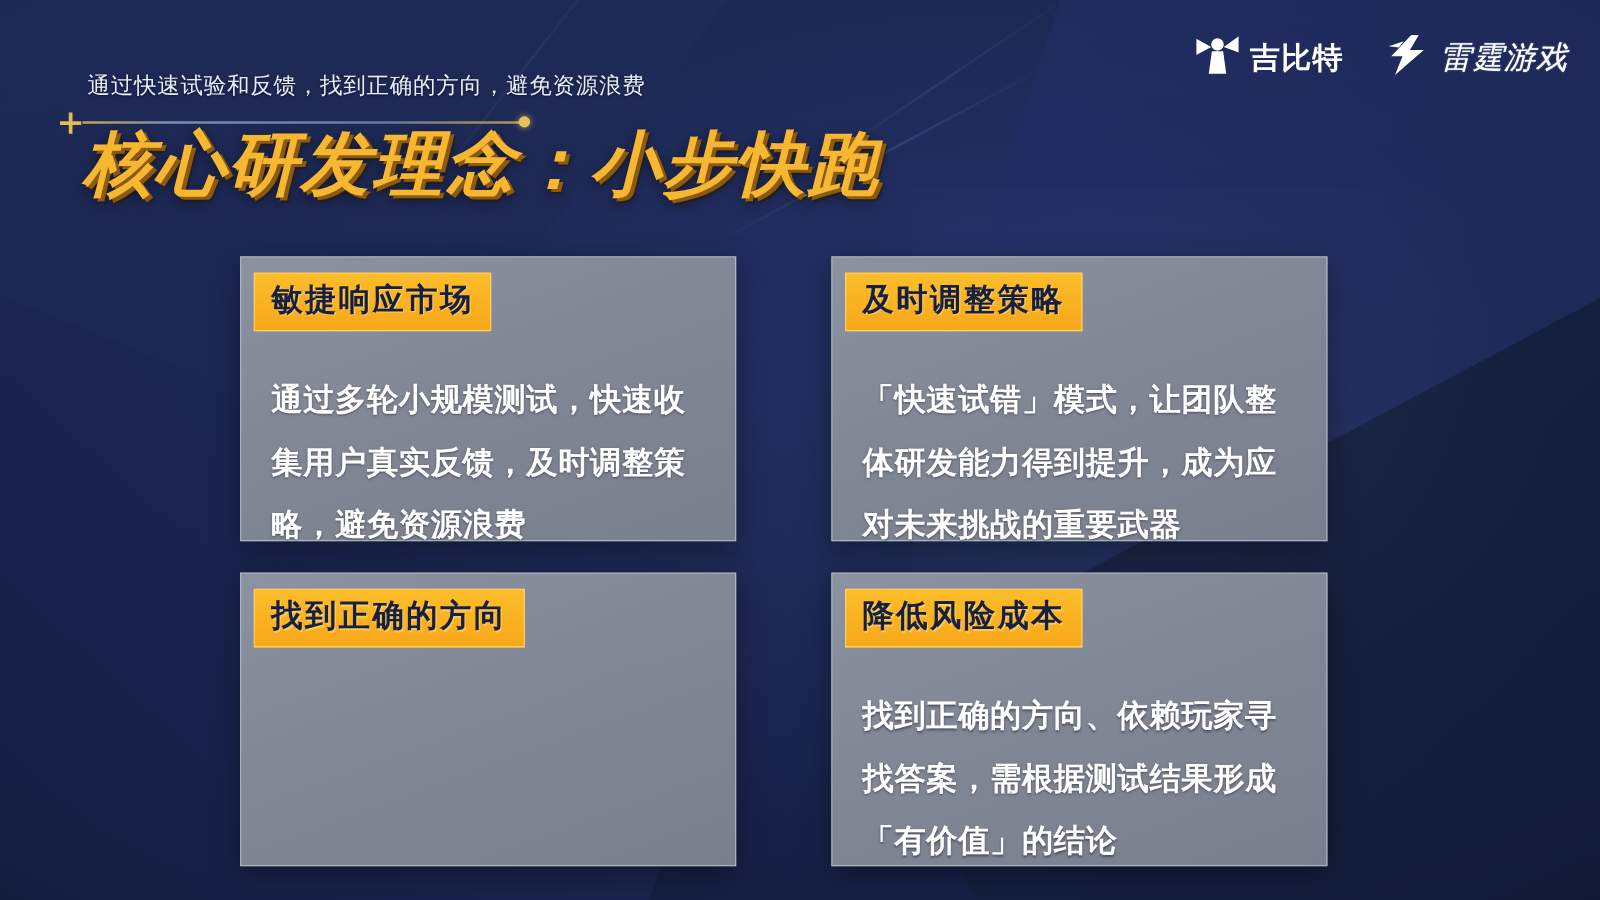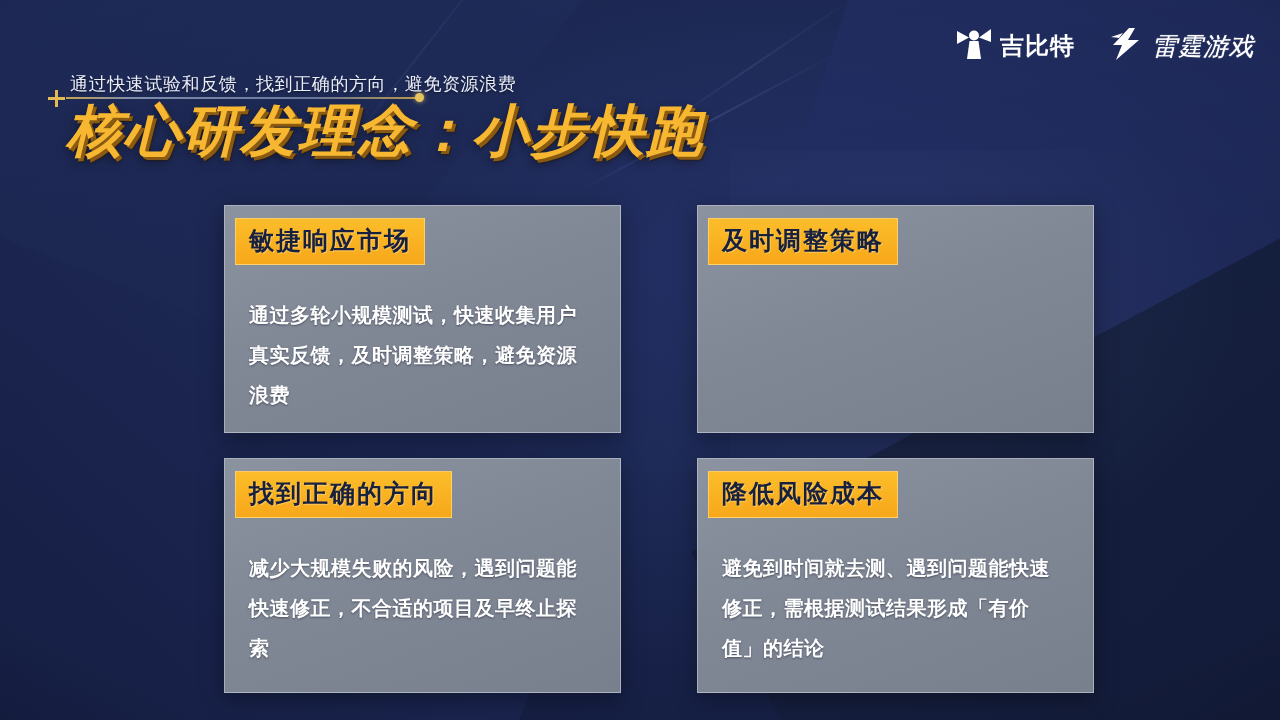--- a/index.html
+++ b/index.html
@@ -78,21 +78,21 @@
     letter-spacing:1px; line-height:1;
   }
   .logo-text-leiting {
     color:#ffffff; font-size:25px; font-weight:normal;
     font-style:italic; letter-spacing:.5px; line-height:1;
     text-shadow:0 0 1px rgba(255,255,255,.9);
   }
 
   
   .subtitle {
-    position:absolute; left:70px; top:72px;
+    position:absolute; left:70px; top:56px;
     color:#e9eefb; font-size:18px; letter-spacing:.6px;
     z-index:7; white-space:nowrap;
     text-shadow:0 1px 2px rgba(0,0,0,.55);
   }
   .rule-wrap {
     position:absolute; left:46px; top:88px;
     width:388px; height:20px; z-index:7;
   }
   .rule-line {
     position:absolute; left:20px; top:9px; width:352px; height:2px;
@@ -118,21 +118,21 @@
     color:#f7b731; letter-spacing:2px; line-height:1.12;
     white-space:nowrap; z-index:7;
     text-shadow:
       3px 3px 0 #8a5a12,
       4px 4px 0 rgba(40,25,5,.55),
       0 4px 10px rgba(0,0,0,.5);
   }
 
   
   .grid {
-    position:absolute; left:224px; top:205px;
+    position:absolute; left:192px; top:205px;
     width:900px; height:380px;
     display:grid;
     grid-template-columns:397px 397px;
     grid-template-rows:228px 235px;
     column-gap:76px; row-gap:25px;
     z-index:6;
   }
   .card {
     position:relative;
     background:linear-gradient(160deg, #8c93a0 0%, #818895 45%, #787f8d 100%);
@@ -146,21 +146,21 @@
     color:#17203f;
     font-size:25px; font-weight:bold;
     letter-spacing:2px; line-height:1;
     padding:9px 13px 11px 13px;
     border:1px solid rgba(255,225,150,.6);
     text-shadow:1px 1px 0 rgba(255,230,170,.45);
   }
   .card-body {
     margin:30px 14px 0 14px;
     color:#ffffff;
-    font-size:20px; font-weight:bold;
+    font-size:25px; font-weight:bold;
     line-height:2.0; letter-spacing:.5px;
     text-shadow:0 1px 2px rgba(30,35,55,.55);
   }
 </style>
 </head>
 <body>
 
 <div id="slide">
 
   <div class="bg-base"></div>
@@ -212,27 +212,27 @@
 
   <div class="grid">
 
     <div class="card">
       <span class="card-badge">敏捷响应市场</span>
       <div class="card-body">通过多轮小规模测试，快速收集用户真实反馈，及时调整策略，避免资源浪费</div>
     </div>
 
     <div class="card">
       <span class="card-badge">及时调整策略</span>
+      <div class="card-body">「快速试错」模式，让团队整体研发能力得到提升，成为应对未来挑战的重要武器</div>
     </div>
 
     <div class="card">
       <span class="card-badge">找到正确的方向</span>
-      <div class="card-body">减少大规模失败的风险，遇到问题能快速修正，不合适的项目及早终止探索</div>
     </div>
 
     <div class="card">
       <span class="card-badge">降低风险成本</span>
-      <div class="card-body">避免到时间就去测、遇到问题能快速修正，需根据测试结果形成「有价值」的结论</div>
+      <div class="card-body">找到正确的方向、依赖玩家寻找答案，需根据测试结果形成「有价值」的结论</div>
     </div>
 
   </div>
 
 </div>
 
 </body></html>

